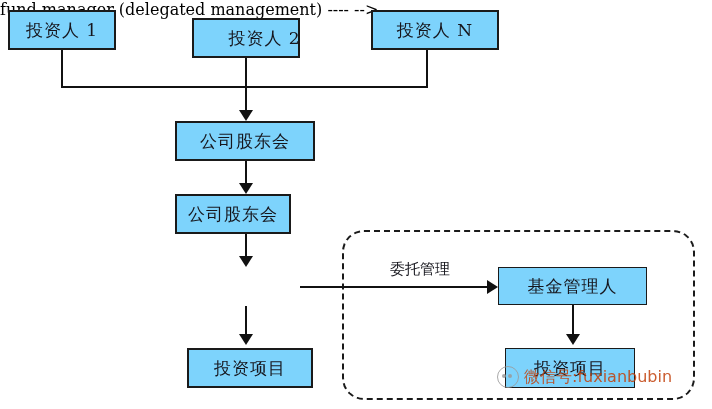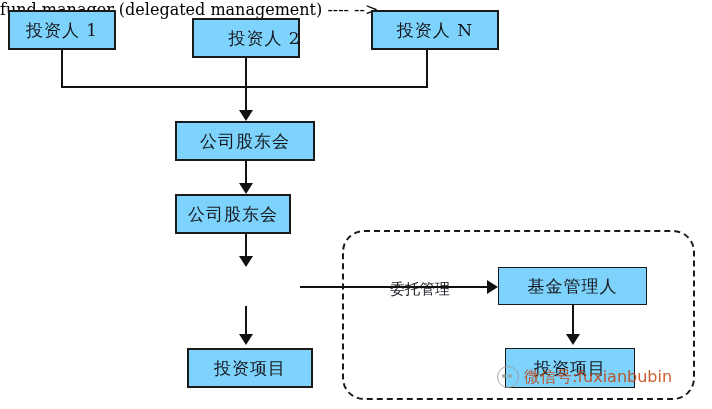--- a/index.html
+++ b/index.html
@@ -173,21 +173,21 @@
 
   
   <div class="node" style="left:187px; top:348px; width:126px; height:40px;">
     <span>投资项目</span>
   </div>
 
    fund manager (delegated management) ---- --&gt;
   <div class="hline" style="left:300px; top:286px; width:188px;"></div>
   <div class="arrow-right" style="left:487px; top:280px;"></div>
 
-  <div class="edge-label" style="left:360px; top:278px; width:120px;">
+  <div class="edge-label" style="left:360px; top:258px; width:120px;">
     <span class="l1">委托管理</span>
   </div>
 
   
   <div class="node thin" style="left:498px; top:267px; width:149px; height:38px;justify-content:center;">
     <span>基金管理人</span>
   </div>
 
   <div class="vline" style="left:572px; top:305px; height:31px;"></div>
   <div class="arrow-down" style="left:566px; top:334px;"></div>

